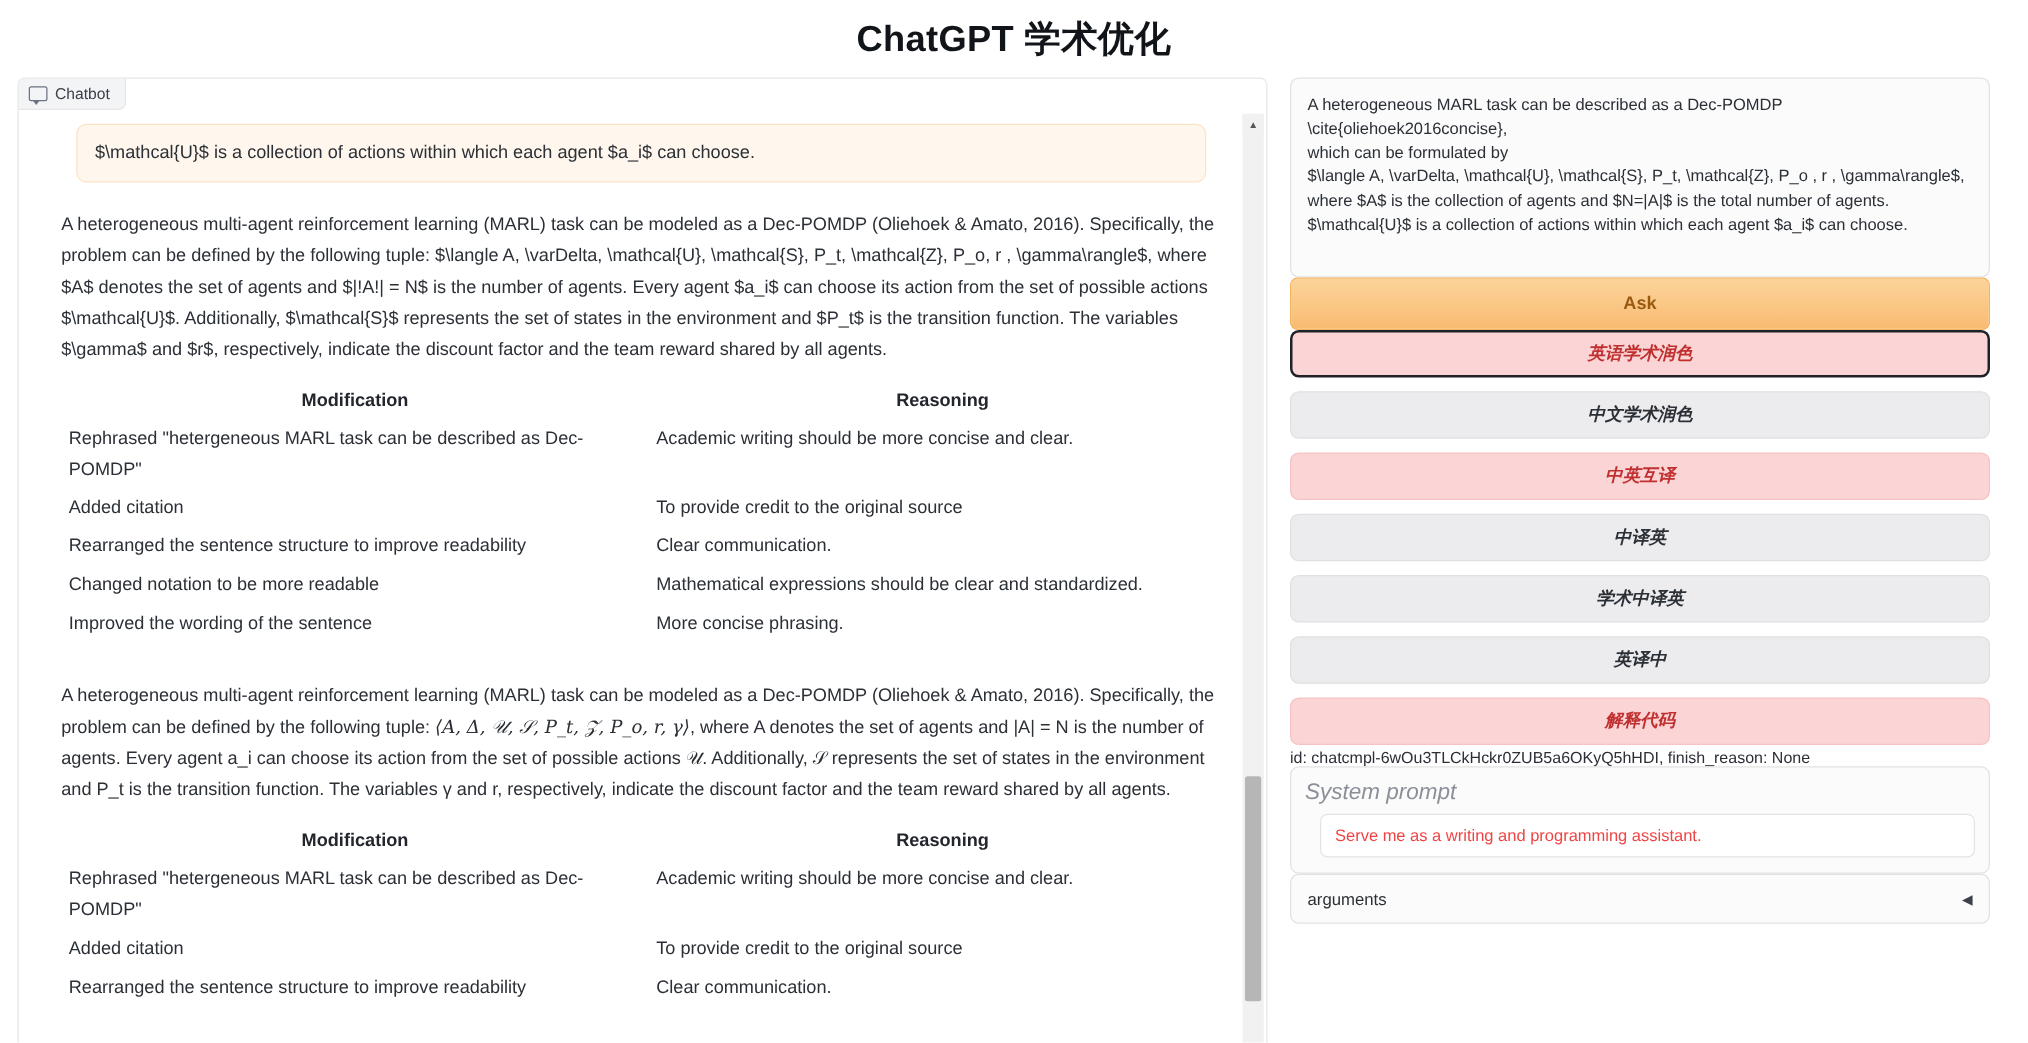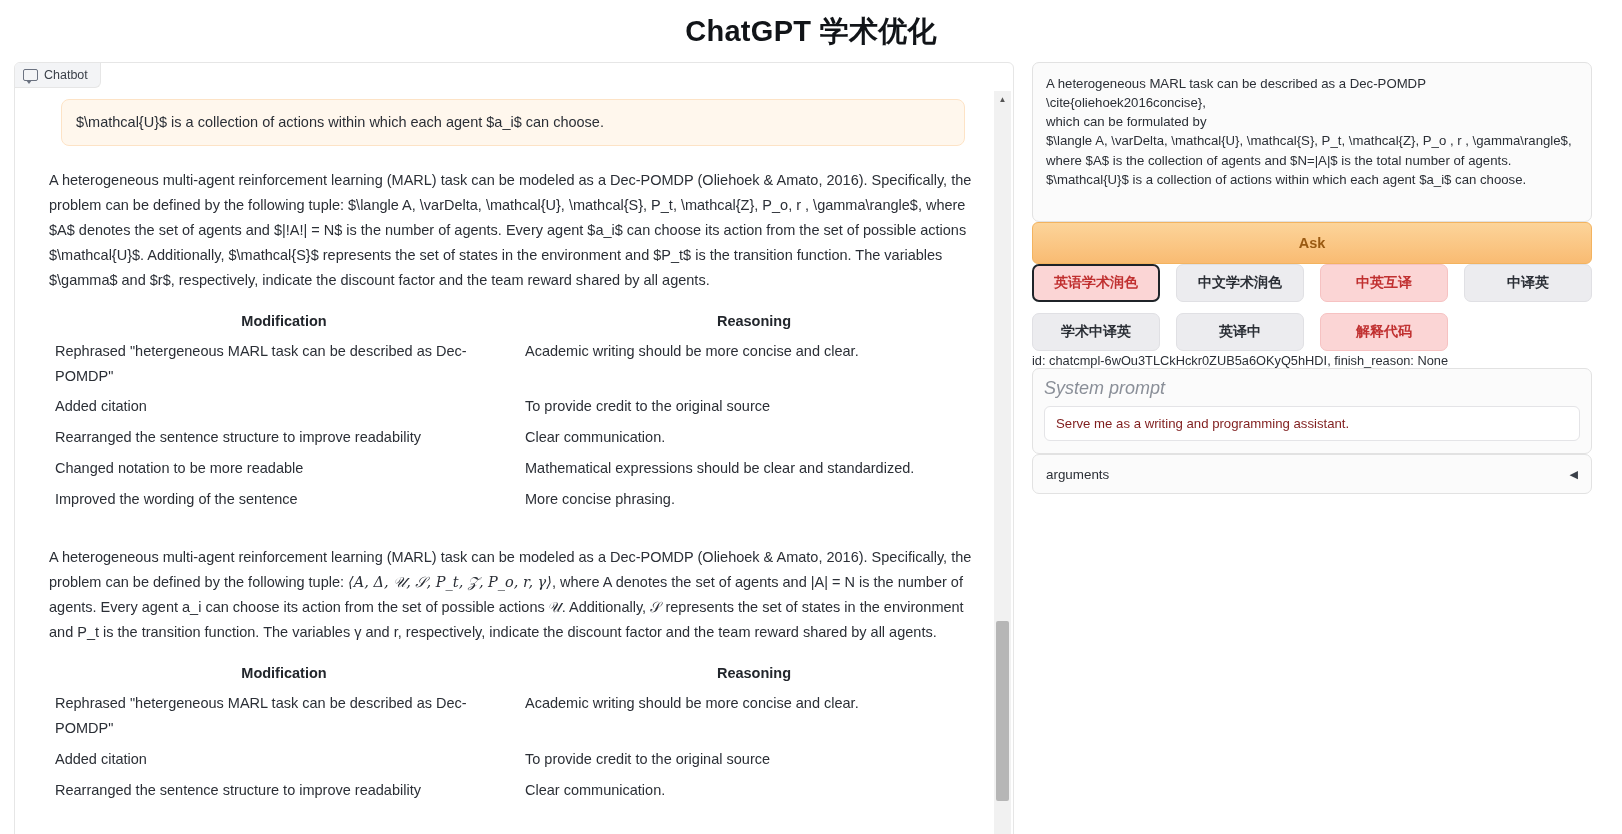--- a/index.html
+++ b/index.html
@@ -183,22 +183,23 @@
     color: #9a5a12;
     font-size: 14.5px;
     font-weight: bold;
     display: flex;
     align-items: center;
     justify-content: center;
     cursor: pointer;
   }
   .btn-grid {
     display: grid;
-    grid-template-columns: 1fr 1fr 1fr 1fr;
+    grid-template-columns: 1fr;
     gap: 11px 16px;
+    font-style: italic;
   }
   .act-btn {
     height: 38px;
     border-radius: 7px;
     display: flex;
     align-items: center;
     justify-content: center;
     font-size: 14px;
     font-weight: bold;
     cursor: pointer;
@@ -238,21 +239,22 @@
   }
   #sysprompt-input {
     border: 1px solid #e4e4e7;
     border-radius: 6px;
     background: #ffffff;
     height: 33px;
     display: flex;
     align-items: center;
     padding: 0 11px;
     font-size: 13.2px;
-    color: #7f1d1d;
+    color: #ef4444;
+    margin-left: 12px;
   }
   #arguments-row {
     border: 1px solid #e2e2e2;
     border-radius: 7px;
     background: #fbfbfb;
     height: 38px;
     display: flex;
     align-items: center;
     justify-content: space-between;
     padding: 0 13px;

